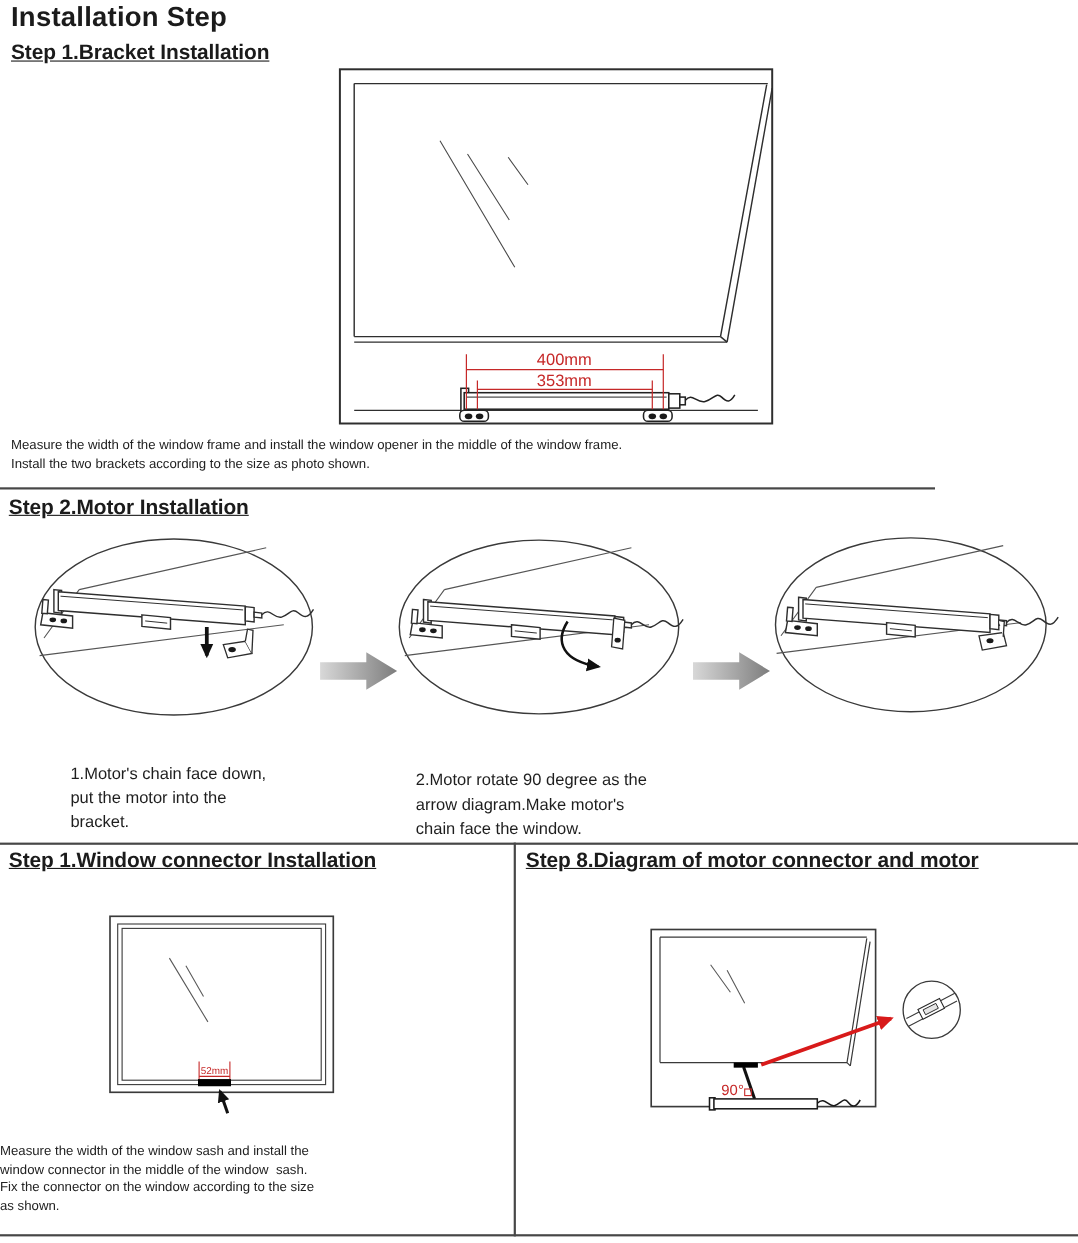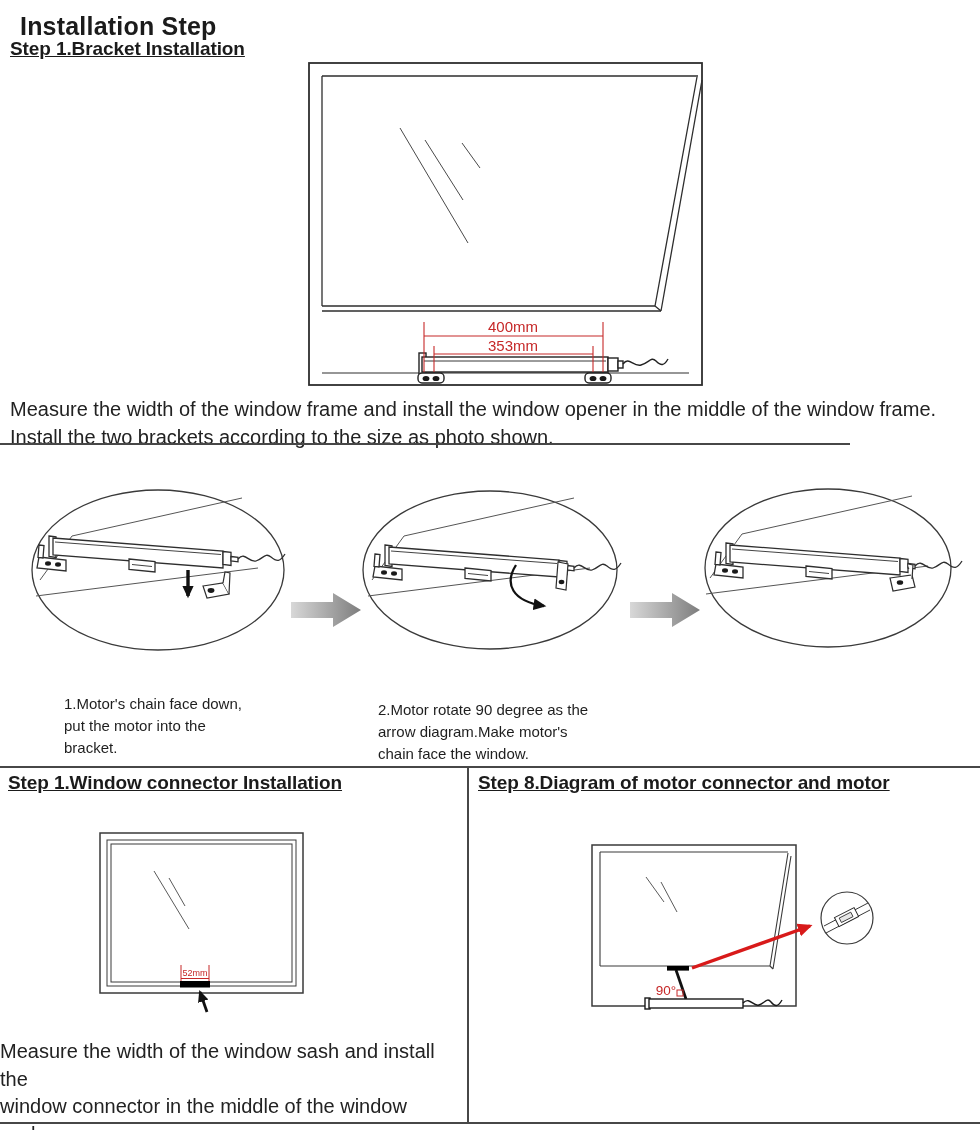--- a/index.html
+++ b/index.html
@@ -1,21 +1,21 @@
 <!DOCTYPE html>
 <html><head>
 <meta charset="utf-8">
 <style>
   html,body{margin:0;padding:0;background:#fff;}
   .page{position:relative;width:980px;height:1130px;background:#ffffff;
         font-family:"Liberation Sans","DejaVu Sans",sans-serif;color:#1b1b1b;overflow:hidden;}
   .abs{position:absolute;}
-  .title{position:absolute;left:10px;top:2px;margin:10px;font-size:25px;font-weight:700;letter-spacing:.2px;}
+  .title{position:absolute;left:10px;top:2px;margin:0;font-size:25px;font-weight:700;letter-spacing:.2px;}
   .step-h{position:absolute;margin:0;font-size:19px;font-weight:600;letter-spacing:-.1px;text-decoration:underline;}
-  .desc{position:absolute;font-size:20px;line-height:1.38;white-space:pre-wrap;color:#222;}
+  .desc{position:absolute;font-size:12px;line-height:1.38;white-space:pre-wrap;color:#222;}
   .caption{position:absolute;font-size:15px;line-height:1.45;white-space:pre-wrap;color:#1e1e1e;}
   .hr{position:absolute;left:0;height:2px;background:#474747;}
   .vr{position:absolute;width:2px;background:#474747;}
   svg{display:block;}
 </style>
 </head>
 <body>
 
 <div class="page">
 
@@ -63,20 +63,21 @@
       <line x1="298" y1="286" x2="298" y2="312"></line>
       <line x1="139" y1="294" x2="298" y2="294"></line>
       <text x="218" y="291" text-anchor="middle" font-size="15" fill="#c62828" stroke="none">353mm</text>
     </g>
   </svg>
 
   <div class="desc" style="left:10px;top:396px;width:930px">Measure the width of the window frame and install the window opener in the middle of the window frame.
 Install the two brackets according to the size as photo shown.</div>
 
   <div class="hr" style="top:443px;width:850px"></div>
+  <h2 class="step-h" style="left:8px;top:451px">Step 2.Motor Installation</h2>
 
   <svg class="abs" style="left:0;top:484px" width="980" height="192" viewBox="0 0 980 192">
     <defs>
       <linearGradient id="gradArrow" x1="0" y1="0" x2="1" y2="0">
         <stop offset="0" stop-color="#d8d8d8"></stop>
           <stop offset="1" stop-color="#7d7d7d"></stop>
       </linearGradient>
       <marker id="mBlack" viewBox="0 0 12 12" refX="9" refY="6" markerWidth="14" markerHeight="14" markerUnits="userSpaceOnUse" orient="auto">
           <path d="M0,1 L11,6 L0,11 Z" fill="#111"></path>
         </marker>

